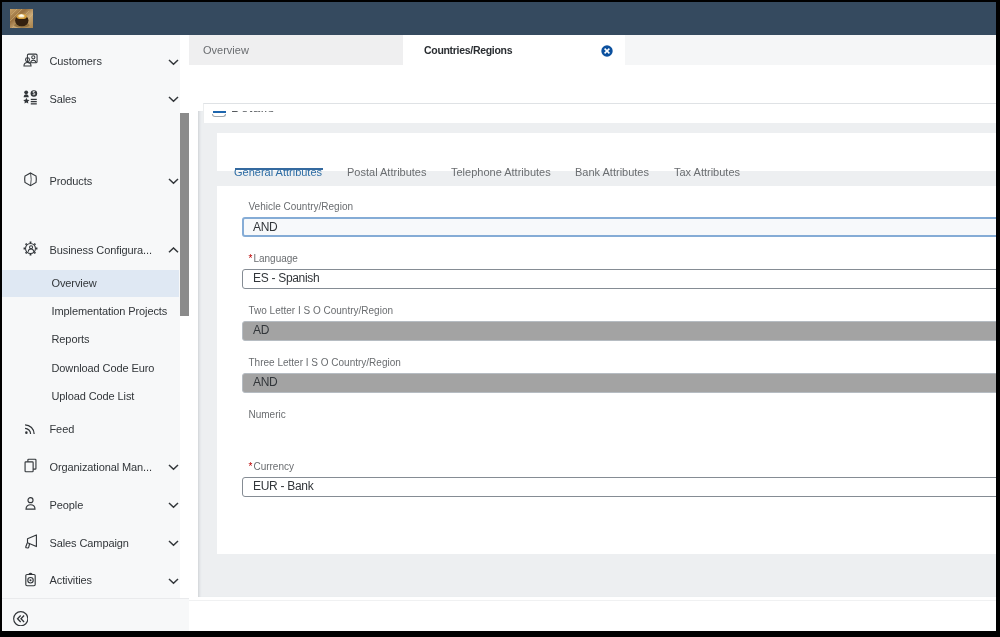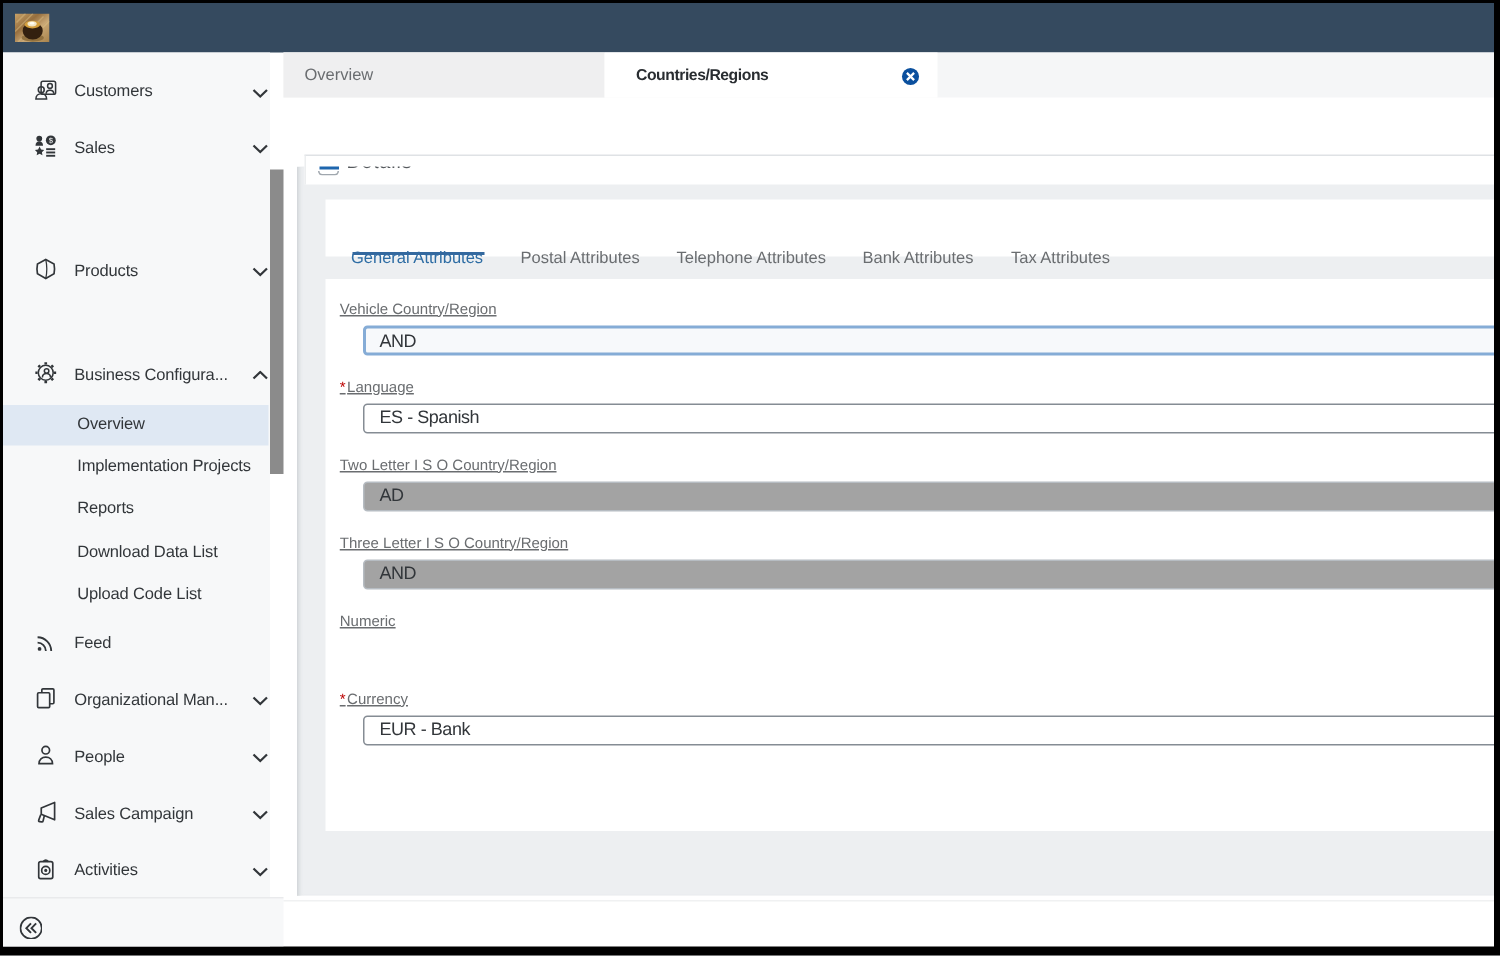--- a/index.html
+++ b/index.html
@@ -25,21 +25,21 @@
   #tab1 { position:absolute; left:0; top:0; width:214px; height:30px; background:#efeff0; color:#6a6d70; font-size:11px; }
   #tab1 span { position:absolute; left:14px; top:9px; }
   #tab2 { position:absolute; left:214px; top:0; width:222px; height:30px; background:#fff; color:#292d31; font-size:10.5px; }
   #tab2 .t { position:absolute; left:21px; top:8.5px; font-weight:bold; letter-spacing:-0.3px; }
   
   #pagebg { position:absolute; left:195.5px; top:108.5px; width:798.5px; height:486.5px; background:#edeff1; box-shadow:inset 3px 0 3px -2px rgba(100,110,120,0.25); }
   #detailstrip { position:absolute; left:201px; top:100.5px; width:793px; height:20.5px; background:#fff; border-top:1px solid #dfe2e5; border-left:1px solid #eceeef; overflow:hidden; }
   #tabstrip { position:absolute; left:214.5px; top:131px; width:779.5px; height:38px; background:#fff; font-size:11px; }
   .atab { position:absolute; top:19px; color:#6a6d70; white-space:nowrap;margin-top:14px; }
   #formcard { position:absolute; left:214.5px; top:184px; width:779.5px; height:368px; background:#fff; }
-  .flabel { position:absolute; left:10px; font-size:10px; color:#6a6d70; white-space:nowrap;text-decoration:underline; }
+  .flabel { position:absolute; left:32px; font-size:10px; color:#6a6d70; white-space:nowrap; }
   .req { color:#b00; margin-right:1px; }
   .finput { position:absolute; left:25.5px; width:758px; height:20px; font-size:12px; letter-spacing:-0.3px; color:#32363a; line-height:17px; padding-left:10px; border-radius:3px; white-space:nowrap; }
   .ro { background:#a3a3a3; border:1px solid #b6bcc2; }
   .ed { background:#fff; border:1px solid #858c94; }
   .fo { background:#f7f9fb; border:2px solid #85acd6; padding-left:9px; border-radius:3px; }
   #botline { position:absolute; left:187px; top:598px; width:807px; height:1px; background:#f0f1f2; }
 </style>
 </head>
 <body>
 <div id="app">
@@ -120,21 +120,21 @@
     <div class="nav" style="top:234.6px">
         <span class="txt sub">Overview</span>
       </div>
     <div class="nav" style="top:262.6px">
         <span class="txt sub">Implementation Projects</span>
       </div>
     <div class="nav" style="top:290.8px">
         <span class="txt sub">Reports</span>
       </div>
     <div class="nav" style="top:319px">
-        <span class="txt sub">Download Data List</span>
+        <span class="txt sub">Download Code Euro</span>
       </div>
     <div class="nav" style="top:347.2px">
         <span class="txt sub">Upload Code List</span>
       </div>
     <div class="nav" style="top:380.7px">
       <svg class="ic" width="15" height="15" viewBox="0 0 16 16" fill="none" stroke="#32363a" stroke-width="1.3">
         <circle cx="3.6" cy="12.4" r="1.35" fill="#32363a" stroke="none"></circle>
         <path d="M2.2,7.9 a6,6 0 0 1 5.9,5.9"></path>
         <path d="M2.2,4.1 a9.8,9.8 0 0 1 9.7,9.7"></path>
       </svg>

